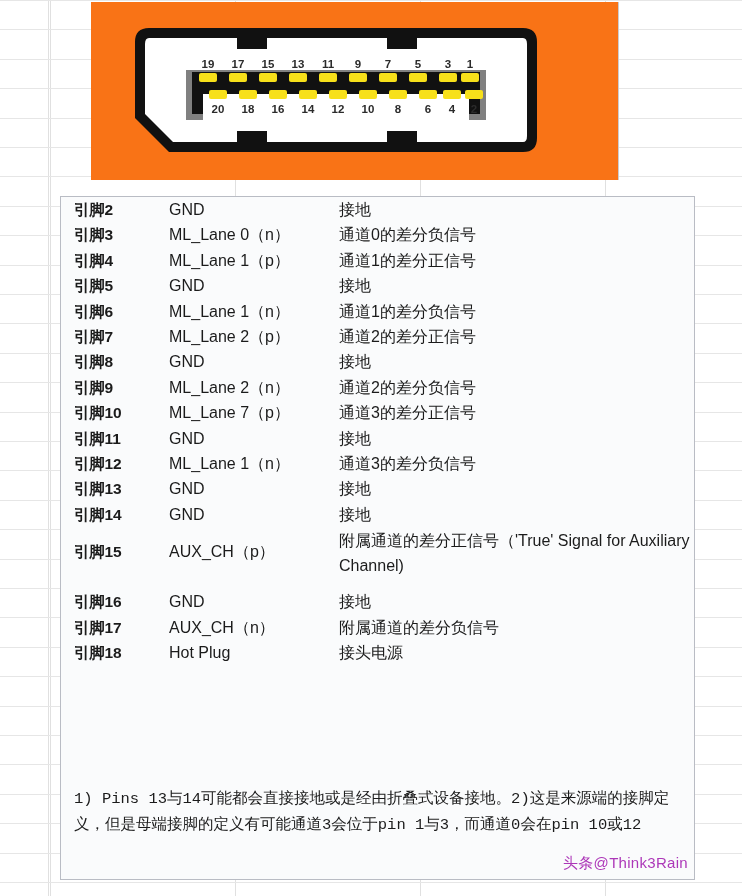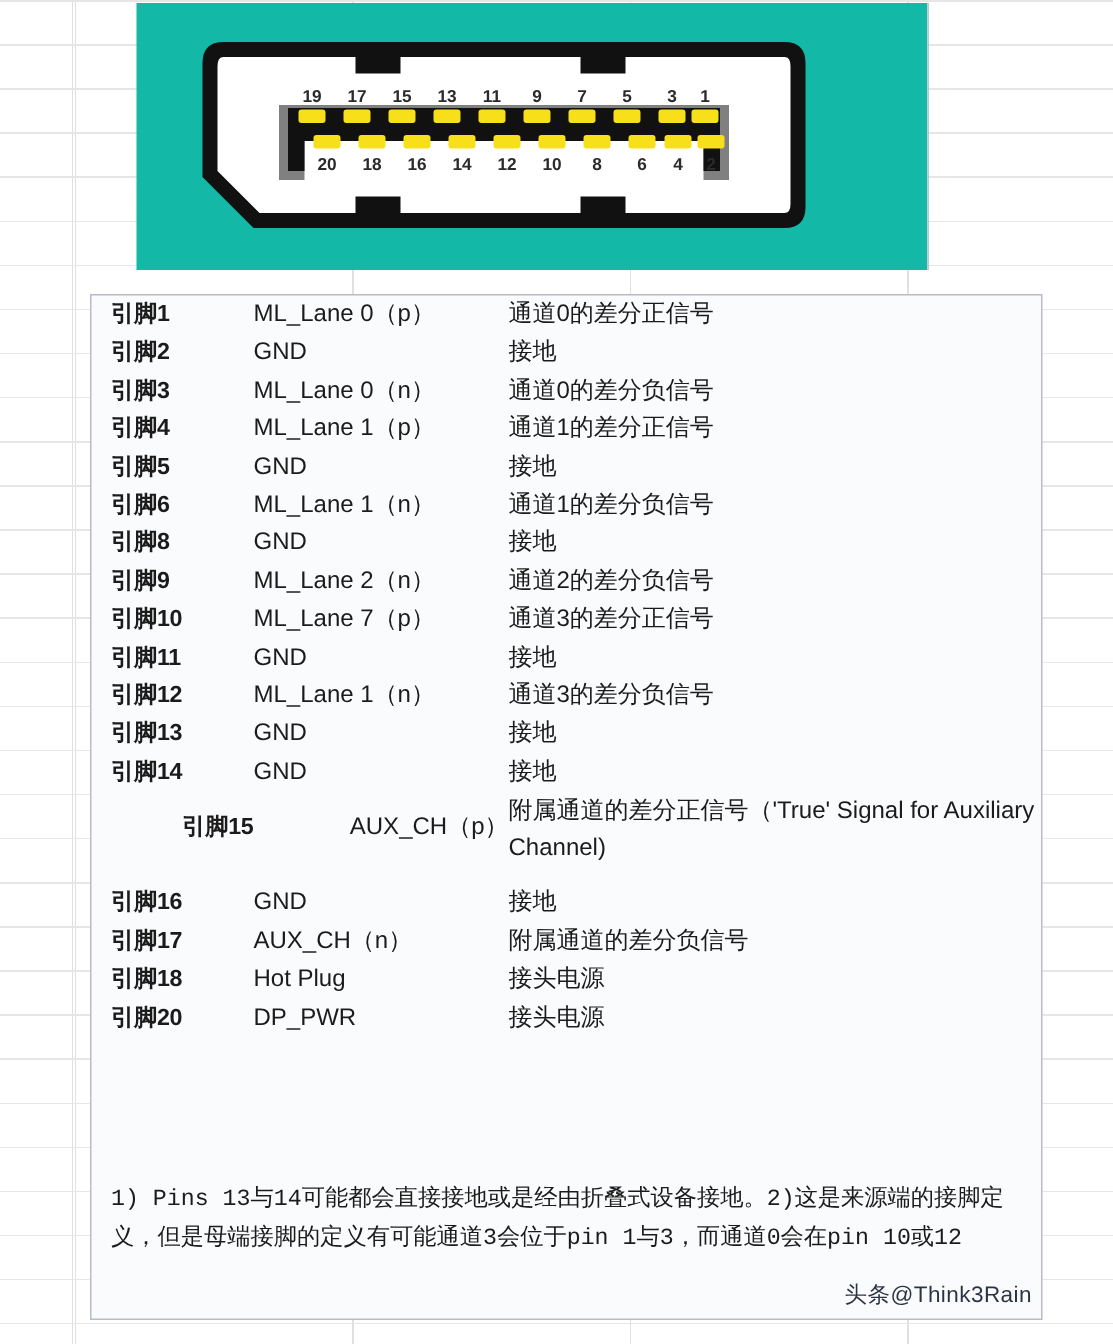--- a/index.html
+++ b/index.html
@@ -25,21 +25,21 @@
       repeating-linear-gradient(to right, #e0e0e0 0px, #e0e0e0 1px, transparent 1px, transparent 185px);
     background-position: 0px 0px, 50px 0px;
     z-index: 0;
   }
 
   
   #connector-panel {
     position: absolute;
     left: 91px; top: 2px;
     width: 527px; height: 178px;
-    background: #14b8a6;
+    background: #f97316;
     border-right: 1px solid #c9ccd2;
     z-index: 2;
   }
   #connector-svg { display: block; width: 527px; height: 178px; }
 
   
   #pinout-panel {
     position: absolute;
     left: 60px; top: 196px;
     width: 635px; height: 684px;
@@ -62,40 +62,40 @@
     color: #1b1b1b;
     line-height: 25.4px;
     height: 25.4px;
     white-space: nowrap;
   }
   .col-pin   { width: 95px;  padding-left: 13px !important; font-weight: bold; font-size: 15.5px; letter-spacing: -0.2px;}
   .col-sig   { width: 170px; font-size: 16px; }
   .col-desc  { font-size: 16px; white-space: normal !important; }
 
   tr.row-tall td { height: 50px; }
-  tr.row-tall .col-pin, tr.row-tall .col-sig { padding-top: 12px; text-align: right; }
+  tr.row-tall .col-pin, tr.row-tall .col-sig { padding-top: 12px; }
   tr.row-tall .col-desc { padding-top: 1px; line-height: 25px; margin-left: 40px; }
 
   #footnote {
     position: absolute;
     left: 13px;
     top: 590px;
     width: 596px;
     font-size: 15.5px;
     line-height: 25.5px;
     color: #1b1b1b;
     font-family: Liberation Mono, monospace;
   }
 
   #watermark {
     position: absolute;
     right: 6px;
     bottom: 6px;
     font-size: 15px;
-    color: #0f172a;
+    color: #a21caf;
     opacity: .88;
     letter-spacing: .3px;
     white-space: nowrap;
   }
 
   .pin-num-top, .pin-num-bot {
     font-family: "Liberation Sans", sans-serif;
     font-weight: bold;
     font-size: 11.5px;
     fill: #2b2b2b;
@@ -210,25 +210,20 @@
       <text x="361" y="111">4</text>
       <text x="383" y="111">2</text>
     </g>
   </svg>
 </div>
 
 <div id="pinout-panel">
   <table class="pin-table">
     <tbody id="pin-rows">
         <tr>
-          <td class="col-pin">引脚1</td>
-          <td class="col-sig">ML_Lane 0（p）</td>
-          <td class="col-desc">通道0的差分正信号</td>
-        </tr>
-        <tr>
           <td class="col-pin">引脚2</td>
           <td class="col-sig">GND</td>
           <td class="col-desc">接地</td>
         </tr>
         <tr>
           <td class="col-pin">引脚3</td>
           <td class="col-sig">ML_Lane 0（n）</td>
           <td class="col-desc">通道0的差分负信号</td>
         </tr>
         <tr>
@@ -238,20 +233,25 @@
         </tr>
         <tr>
           <td class="col-pin">引脚5</td>
           <td class="col-sig">GND</td>
           <td class="col-desc">接地</td>
         </tr>
         <tr>
           <td class="col-pin">引脚6</td>
           <td class="col-sig">ML_Lane 1（n）</td>
           <td class="col-desc">通道1的差分负信号</td>
+        </tr>
+        <tr>
+          <td class="col-pin">引脚7</td>
+          <td class="col-sig">ML_Lane 2（p）</td>
+          <td class="col-desc">通道2的差分正信号</td>
         </tr>
         <tr>
           <td class="col-pin">引脚8</td>
           <td class="col-sig">GND</td>
           <td class="col-desc">接地</td>
         </tr>
         <tr>
           <td class="col-pin">引脚9</td>
           <td class="col-sig">ML_Lane 2（n）</td>
           <td class="col-desc">通道2的差分负信号</td>
@@ -294,24 +294,19 @@
         <tr>
           <td class="col-pin">引脚17</td>
           <td class="col-sig">AUX_CH（n）</td>
           <td class="col-desc">附属通道的差分负信号</td>
         </tr>
         <tr>
           <td class="col-pin">引脚18</td>
           <td class="col-sig">Hot Plug</td>
           <td class="col-desc">接头电源</td>
         </tr>
-        <tr>
-          <td class="col-pin">引脚20</td>
-          <td class="col-sig">DP_PWR</td>
-          <td class="col-desc">接头电源</td>
-        </tr>
       </tbody>
   </table>
 
   <div id="footnote">1) Pins 13与14可能都会直接接地或是经由折叠式设备接地。2)这是来源端的接脚定义，但是母端接脚的定义有可能通道3会位于pin 1与3，而通道0会在pin 10或12</div>
 
   <div id="watermark">头条@Think3Rain</div>
 </div>
 
 </body></html>

